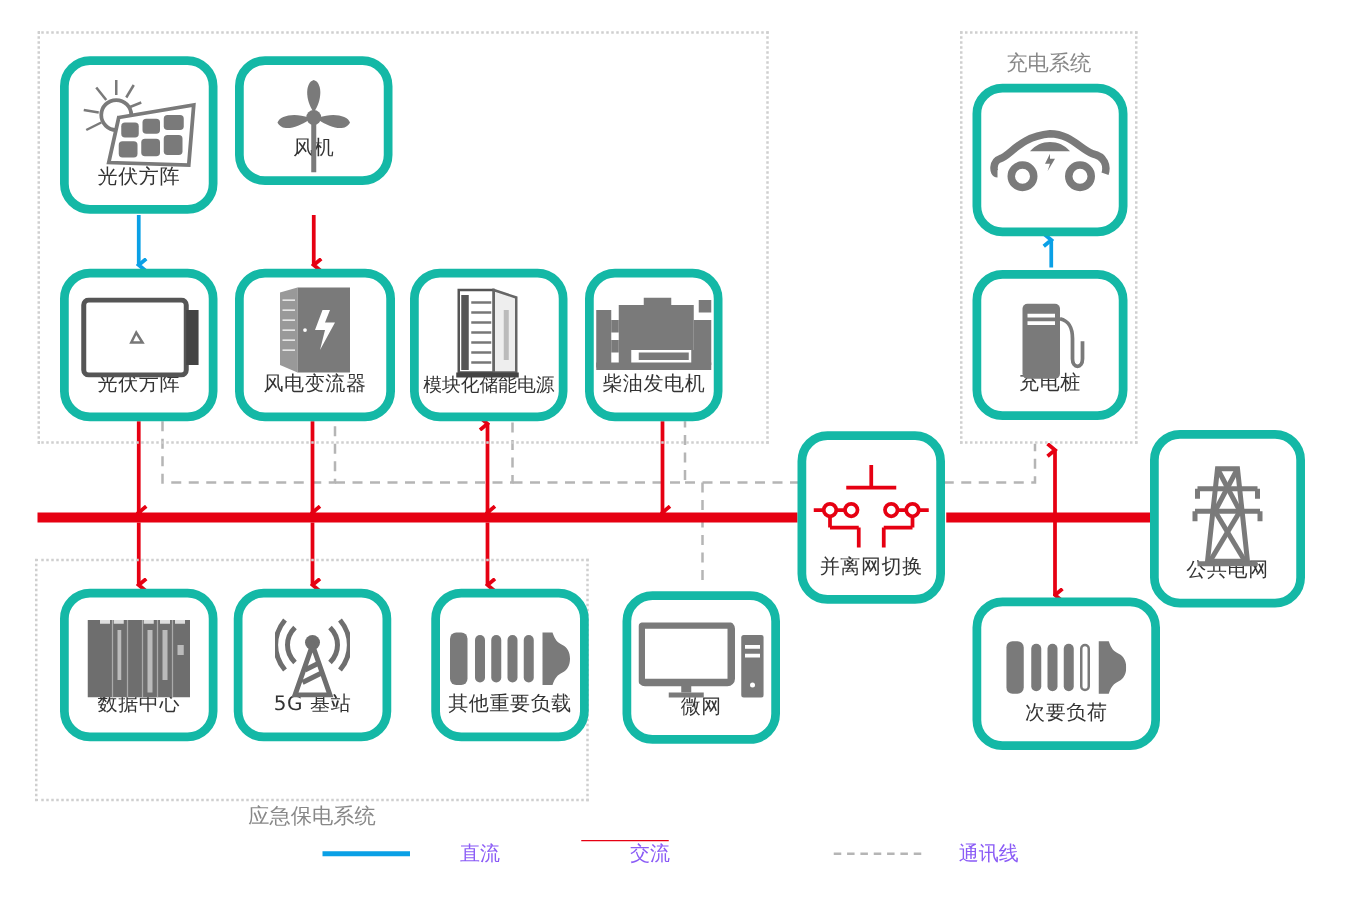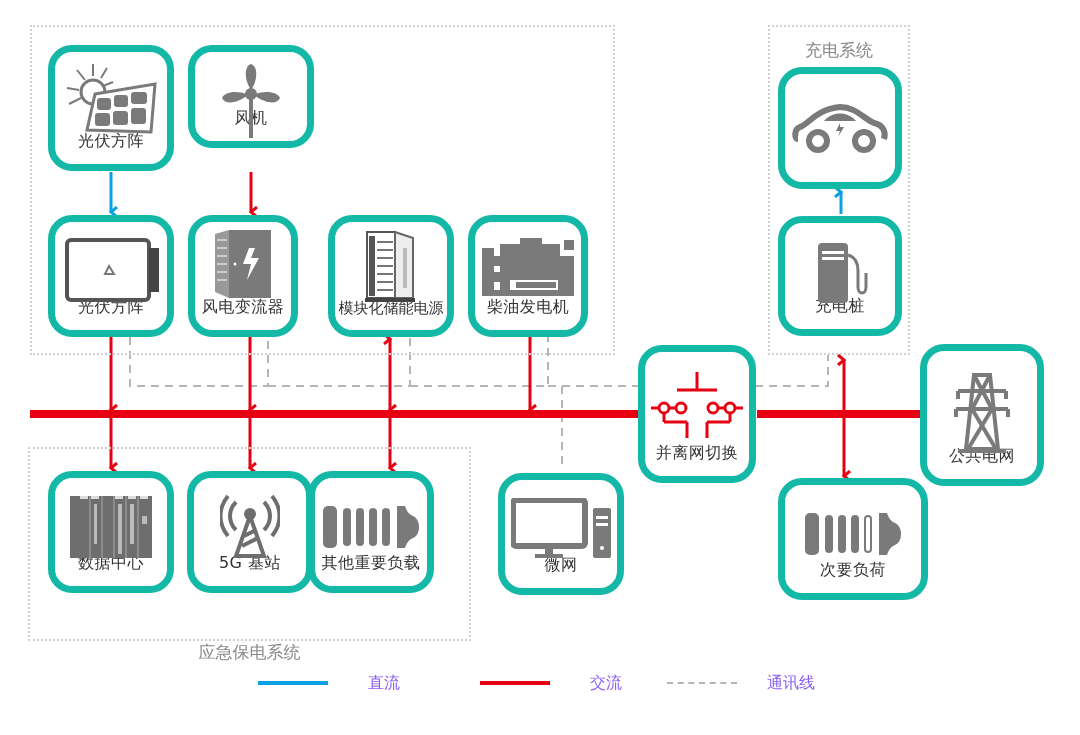--- a/index.html
+++ b/index.html
@@ -109,21 +109,21 @@
   <div class="ic" style="top:16px">
       <svg width="96" height="64" viewBox="0 0 96 64">
     <rect x="4" y="2" width="82" height="60" rx="4" fill="#fff" stroke="#555" stroke-width="4"></rect>
     <rect x="86" y="10" width="10" height="44" fill="#444"></rect>
     <path d="M42 36 L46 28 L51 36 Z" fill="none" stroke="#777" stroke-width="2"></path>
   </svg>
     </div>
   <span class="lbl">光伏方阵</span>
 </div>
 
-<div class="node" style="left:188px;top:215px;width:110px;height:122px;align-items:center;">
+<div class="node" style="left:188px;top:215px;width:128px;height:122px;align-items:center;">
   <div class="ic" style="top:6px">
       <svg width="60" height="72" viewBox="0 0 60 72">
     <path d="M2 6 L16 2 L16 70 L2 64 Z" fill="#999"></path>
     <g stroke="#fff" stroke-width="1">
           <line x1="4" y1="12" x2="14" y2="12"></line>
           <line x1="4" y1="20" x2="14" y2="20"></line>
           <line x1="4" y1="28" x2="14" y2="28"></line>
           <line x1="4" y1="36" x2="14" y2="36"></line>
           <line x1="4" y1="44" x2="14" y2="44"></line>
           <line x1="4" y1="52" x2="14" y2="52"></line>
@@ -151,21 +151,21 @@
           <line x1="14" y1="62" x2="30" y2="62"></line>
         </g>
     <path d="M32 4 L50 10 L50 70 L32 70 Z" fill="#eee" stroke="#666" stroke-width="2"></path>
     <rect x="40" y="20" width="4" height="40" fill="#bbb"></rect>
     <rect x="2" y="70" width="50" height="4" fill="#444"></rect>
   </svg>
     </div>
   <span class="lbl" style="font-size:15px;letter-spacing:0">模块化储能电源</span>
 </div>
 
-<div class="node" style="left:468px;top:215px;width:120px;height:122px;">
+<div class="node" style="left:468px;top:215px;width:110px;height:122px;">
   <div class="ic" style="top:16px">
       <svg width="96" height="58" viewBox="0 0 96 58">
     <g fill="#7a7a7a">
       <rect x="2" y="10" width="12" height="46"></rect>
       <rect x="14" y="18" width="6" height="10"></rect>
       <rect x="14" y="34" width="6" height="10"></rect>
       <rect x="20" y="6" width="60" height="36"></rect>
       <rect x="40" y="0" width="22" height="6"></rect>
       <rect x="80" y="18" width="14" height="24"></rect>
       <rect x="84" y="2" width="10" height="10"></rect>
@@ -288,21 +288,21 @@
           <path d="M52 4 C62 16 62 32 52 44"></path>
     </g>
     <circle cx="30" cy="22" r="6" fill="#6e6e6e"></circle>
     <path d="M30 24 L16 64 L44 64 Z" fill="none" stroke="#6e6e6e" stroke-width="4"></path>
     <path d="M24 44 L36 38 M22 54 L38 46" stroke="#6e6e6e" stroke-width="4"></path>
   </svg>
     </div>
   <span class="lbl">5G 基站</span>
 </div>
 
-<div class="node" style="left:308px;top:471px;width:126px;height:122px;">
+<div class="node" style="left:345px;top:471px;width:126px;height:122px;">
   <div class="ic" style="top:26px">
       <svg width="96" height="46" viewBox="0 0 96 46">
     <g fill="#7a7a7a">
       <rect x="0" y="2" width="14" height="42" rx="5"></rect>
       <rect x="20" y="4" width="8" height="38" rx="4"></rect>
       <rect x="33" y="4" width="8" height="38" rx="4"></rect>
       <rect x="46" y="4" width="8" height="38" rx="4"></rect>
       <rect x="59" y="4" width="8" height="38" rx="4"></rect>
       <path d="M74 2 L82 2 C84 8 86 10 90 12 C94 14 96 18 96 23 C96 28 94 32 90 34 C86 36 84 38 82 44 L74 44 Z"></path>
     </g>
@@ -339,20 +339,20 @@
     <rect x="60" y="5" width="6" height="36" rx="3" fill="none" stroke="#7a7a7a" stroke-width="2"></rect>
   </svg>
     </div>
   <span class="lbl">次要负荷</span>
 </div>
 
 <div class="legend" style="left:258px;">
   <div class="sw" style="background:#0aa0e6;"></div>
   <span class="lt">直流</span>
 </div>
-<div class="legend" style="left:480px;">
+<div class="legend" style="left:464px;flex-direction:column;">
   <div class="sw" style="background:#e60012;"></div>
   <span class="lt">交流</span>
 </div>
 <div class="legend" style="left:667px;">
   <div class="sw" style="height:0;border-top:2px dashed #b5b5b5;"></div>
   <span class="lt" style="margin-left:30px">通讯线</span>
 </div>
 
 </body></html>

